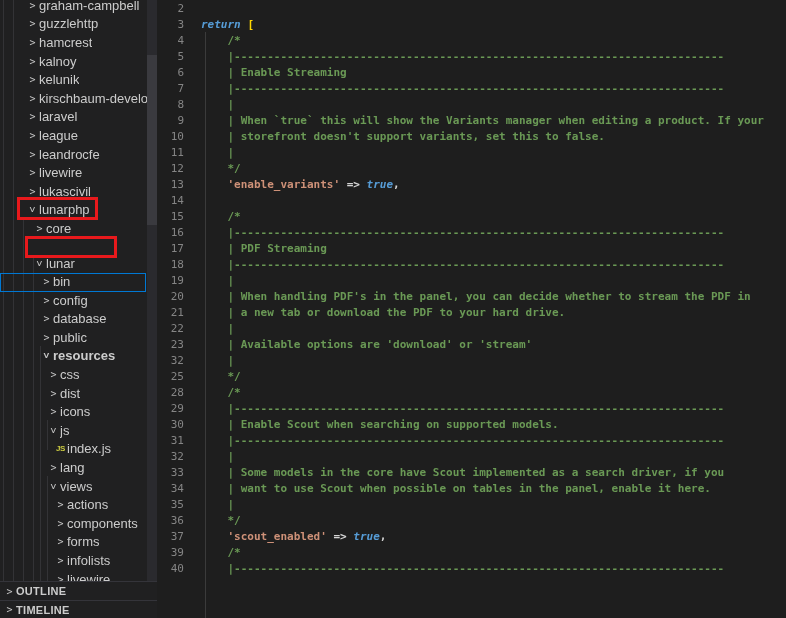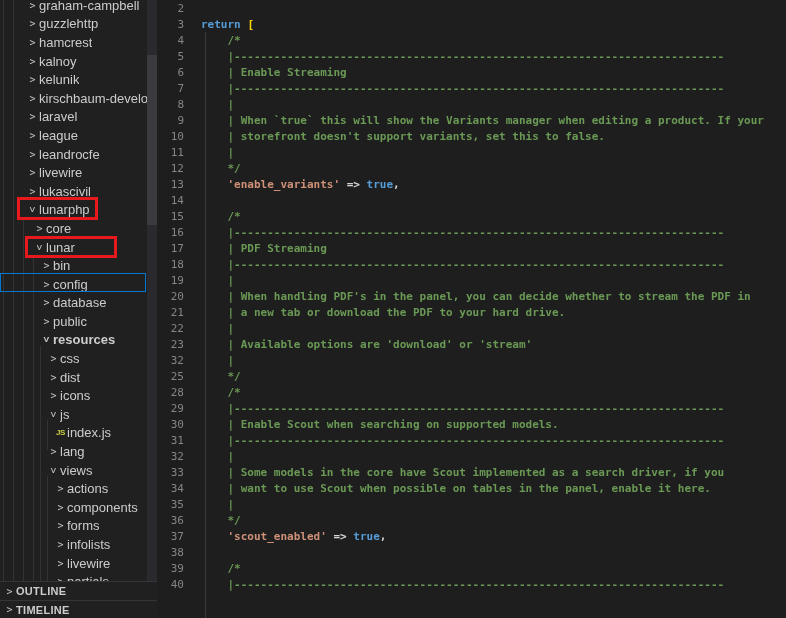--- a/index.html
+++ b/index.html
@@ -26,21 +26,21 @@
   .panel{height:17px;display:flex;align-items:center;border-top:1px solid #34343a;color:#cccccc;cursor:pointer;}
   .panel .chev{margin-left:3px;}
   .panel-label{font-size:11px;font-weight:700;letter-spacing:0.3px;}
   
   .editor{position:absolute;left:157px;top:0;right:0;bottom:0;background:#1e1e1e;
           font-family:"DejaVu Sans Mono",monospace;font-size:11px;}
   .code-line{height:16px;display:flex;align-items:center;}
   .ln{width:27px;flex:none;text-align:right;color:#858585;font-weight:400;}
   .lc{padding-left:17px;white-space:pre;font-weight:700;}
   .editor-guide{position:absolute;left:48px;top:32px;bottom:0;width:1px;background:#3b3b3b;pointer-events:none;}
-  .kw{color:var(--c-keyword,#569cd6);}
+  .kw{color:var(--c-keyword,#569cd6);font-style:italic;}
   .str{color:var(--c-string,#ce9178);}
   .cmt{color:var(--c-comment,#6a9955);}
   .br{color:var(--c-bracket,#ffd700);}
   .pl{color:var(--c-plain,#d4d4d4);}
 </style>
 </head>
 <body>
 
 <div class="app">
 
@@ -100,21 +100,21 @@
           <span class="tree-label">lukascivil</span>
         </div>
         <div class="tree-row" style="padding-left: 26px;">
           <span class="chev open">&gt;</span>
           <span class="tree-label">lunarphp</span>
         </div>
         <div class="tree-row" style="padding-left: 33px;">
           <span class="chev">&gt;</span>
           <span class="tree-label">core</span>
         </div>
-        <div class="tree-row" style="padding-left: 33px;">
+        <div class="tree-row" style="padding-left: 33px; margin-top: 16px;">
           <span class="chev open">&gt;</span>
           <span class="tree-label">lunar</span>
         </div>
         <div class="tree-row" style="padding-left: 40px;">
           <span class="chev">&gt;</span>
           <span class="tree-label">bin</span>
         </div>
         <div class="tree-row" style="padding-left: 40px;">
           <span class="chev">&gt;</span>
           <span class="tree-label">config</span>
@@ -339,24 +339,20 @@
         </div>
         <div class="code-line">
           <span class="ln">36</span>
           <span class="lc"><span class="cmt">    */</span></span>
         </div>
         <div class="code-line">
           <span class="ln">37</span>
           <span class="lc"><span class="pl">    </span><span class="str">'scout_enabled'</span><span class="pl"> </span><span class="pl">=&gt;</span><span class="pl"> </span><span class="kw">true</span><span class="pl">,</span></span>
         </div>
         <div class="code-line">
-          <span class="ln">38</span>
-          <span class="lc"></span>
-        </div>
-        <div class="code-line">
           <span class="ln">39</span>
           <span class="lc"><span class="cmt">    /*</span></span>
         </div>
         <div class="code-line">
           <span class="ln">40</span>
           <span class="lc"><span class="cmt">    |--------------------------------------------------------------------------</span></span>
         </div>
       </div>
     <div class="editor-guide"></div>
   </main>

